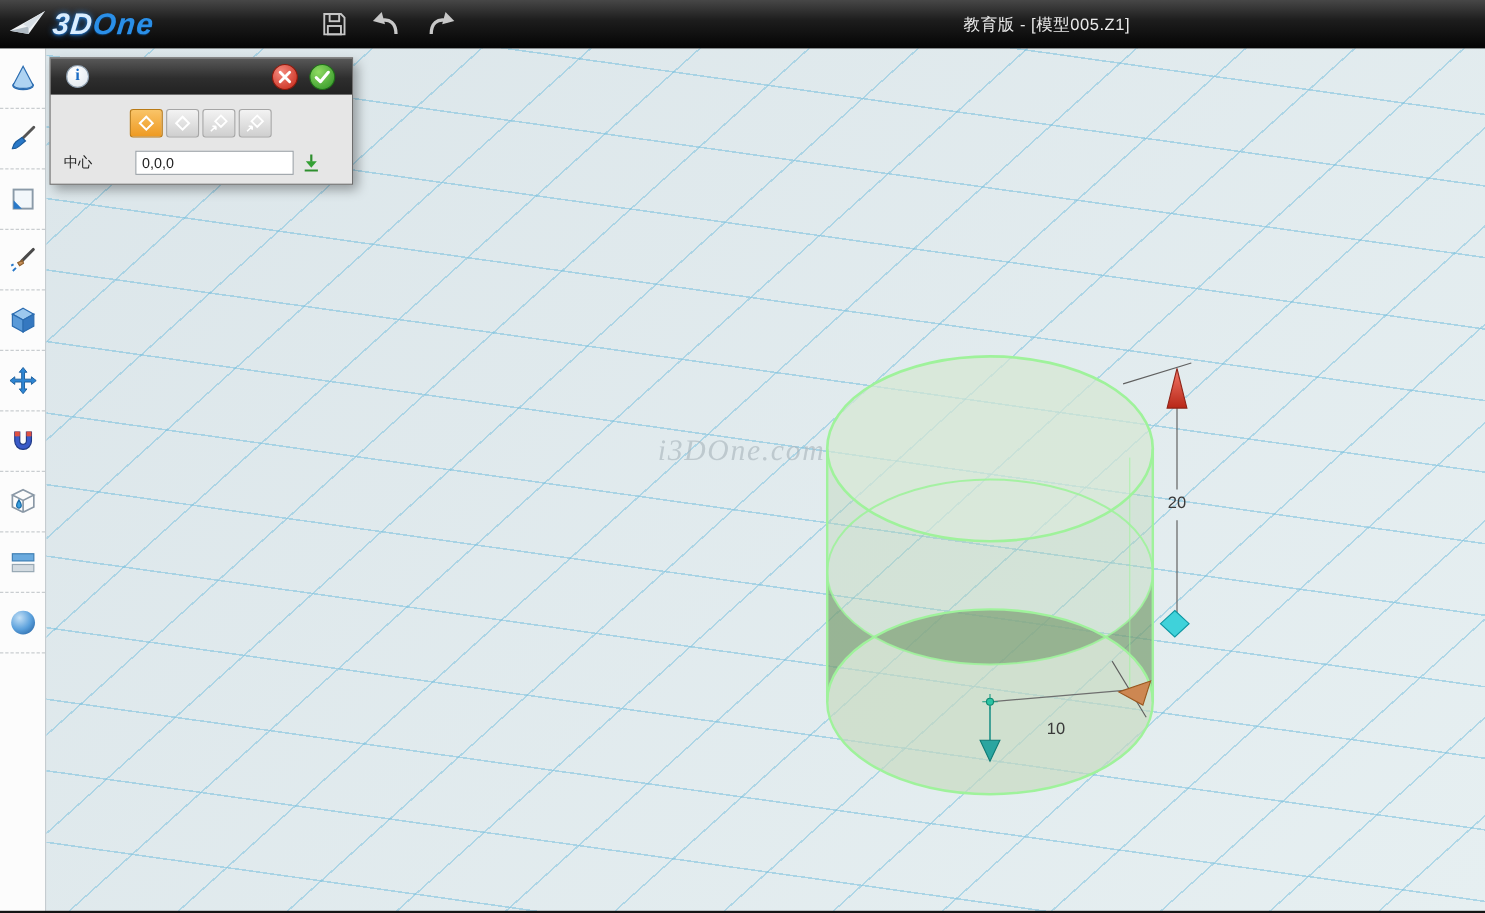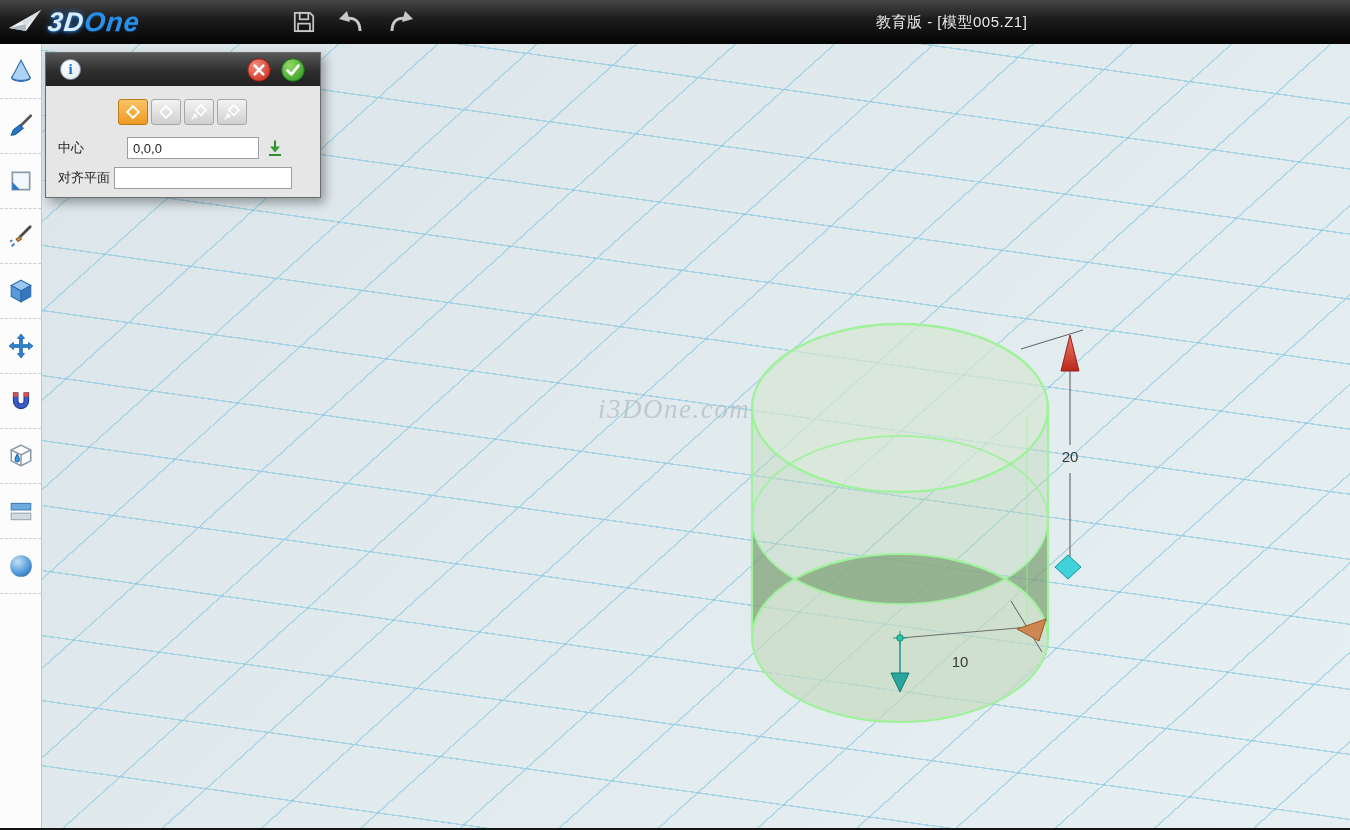--- a/index.html
+++ b/index.html
@@ -56,21 +56,21 @@
   .hdr-btn { width:26px; height:26px; border:none; background:transparent; cursor:pointer; padding:0; margin-right:8px; }
   .mode-row { display:flex; gap:3px; padding:13px 0 12px 72px; }
   .mode-btn { width:30px; height:26px; border-radius:3px; cursor:pointer; padding:0;
     display:flex; align-items:center; justify-content:center;
     background:linear-gradient(#f3f3f3,#cfcfcf); border:1px solid #a6a6a6; }
   .mode-btn.selected { background:linear-gradient(#f9c468,#ee9a22); border:1px solid #b97a16; }
   .field-row { display:flex; align-items:center; padding:0 28px 8px 12px; }
   .field-row label { width:69px; font-size:13px; color:#1d1d1d; }
   .field-row input { height:22px; border:1px solid #9aa0a6; background:#fff; font-size:13px;
     padding:0 5px; color:#222; font-family:"Liberation Sans",sans-serif; }
-  .in-center { width:132px; }
+  .in-center { width:144px; }
   .in-plane  { width:178px; background:#fdfdfd; }
   .picker-btn { width:20px; height:20px; border:none; background:transparent; cursor:pointer;
     margin-left:6px; display:flex; align-items:center; justify-content:center; padding:0; }
 
   #bottom-edge { position:absolute; bottom:0; left:0; width:1350px; height:2px; background:#141414; z-index:40; }
 </style>
 </head>
 <body>
 
 <header id="titlebar">
@@ -286,21 +286,17 @@
         <input class="in-center" type="text" value="0,0,0" style="">
         <button class="picker-btn">
           <svg viewBox="0 0 18 18" width="18" height="18">
             <path d="M9 1.5 V8" stroke="#2e8f2e" stroke-width="2"></path>
             <polygon points="4,7.5 14,7.5 9,13.5" fill="#34a034"></polygon>
             <path d="M3 16 H15" stroke="#2e8f2e" stroke-width="2"></path>
           </svg>
         </button>
       </div>
 
-      <div class="field-row">
-        <label>对齐平面</label>
-        <input class="in-plane" type="text" value="" style="">
-      </div>
     </div>
   </div>
 </main>
 
 <div id="bottom-edge"></div>
 
 </body></html>

